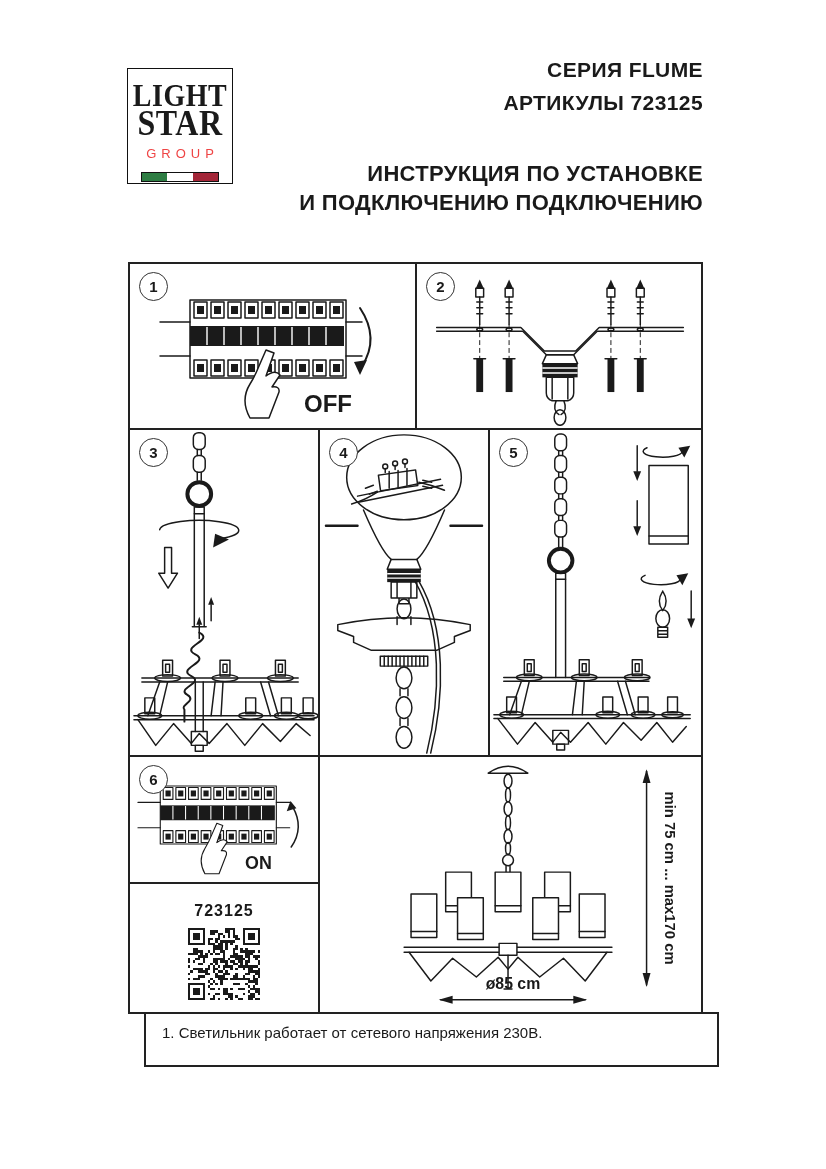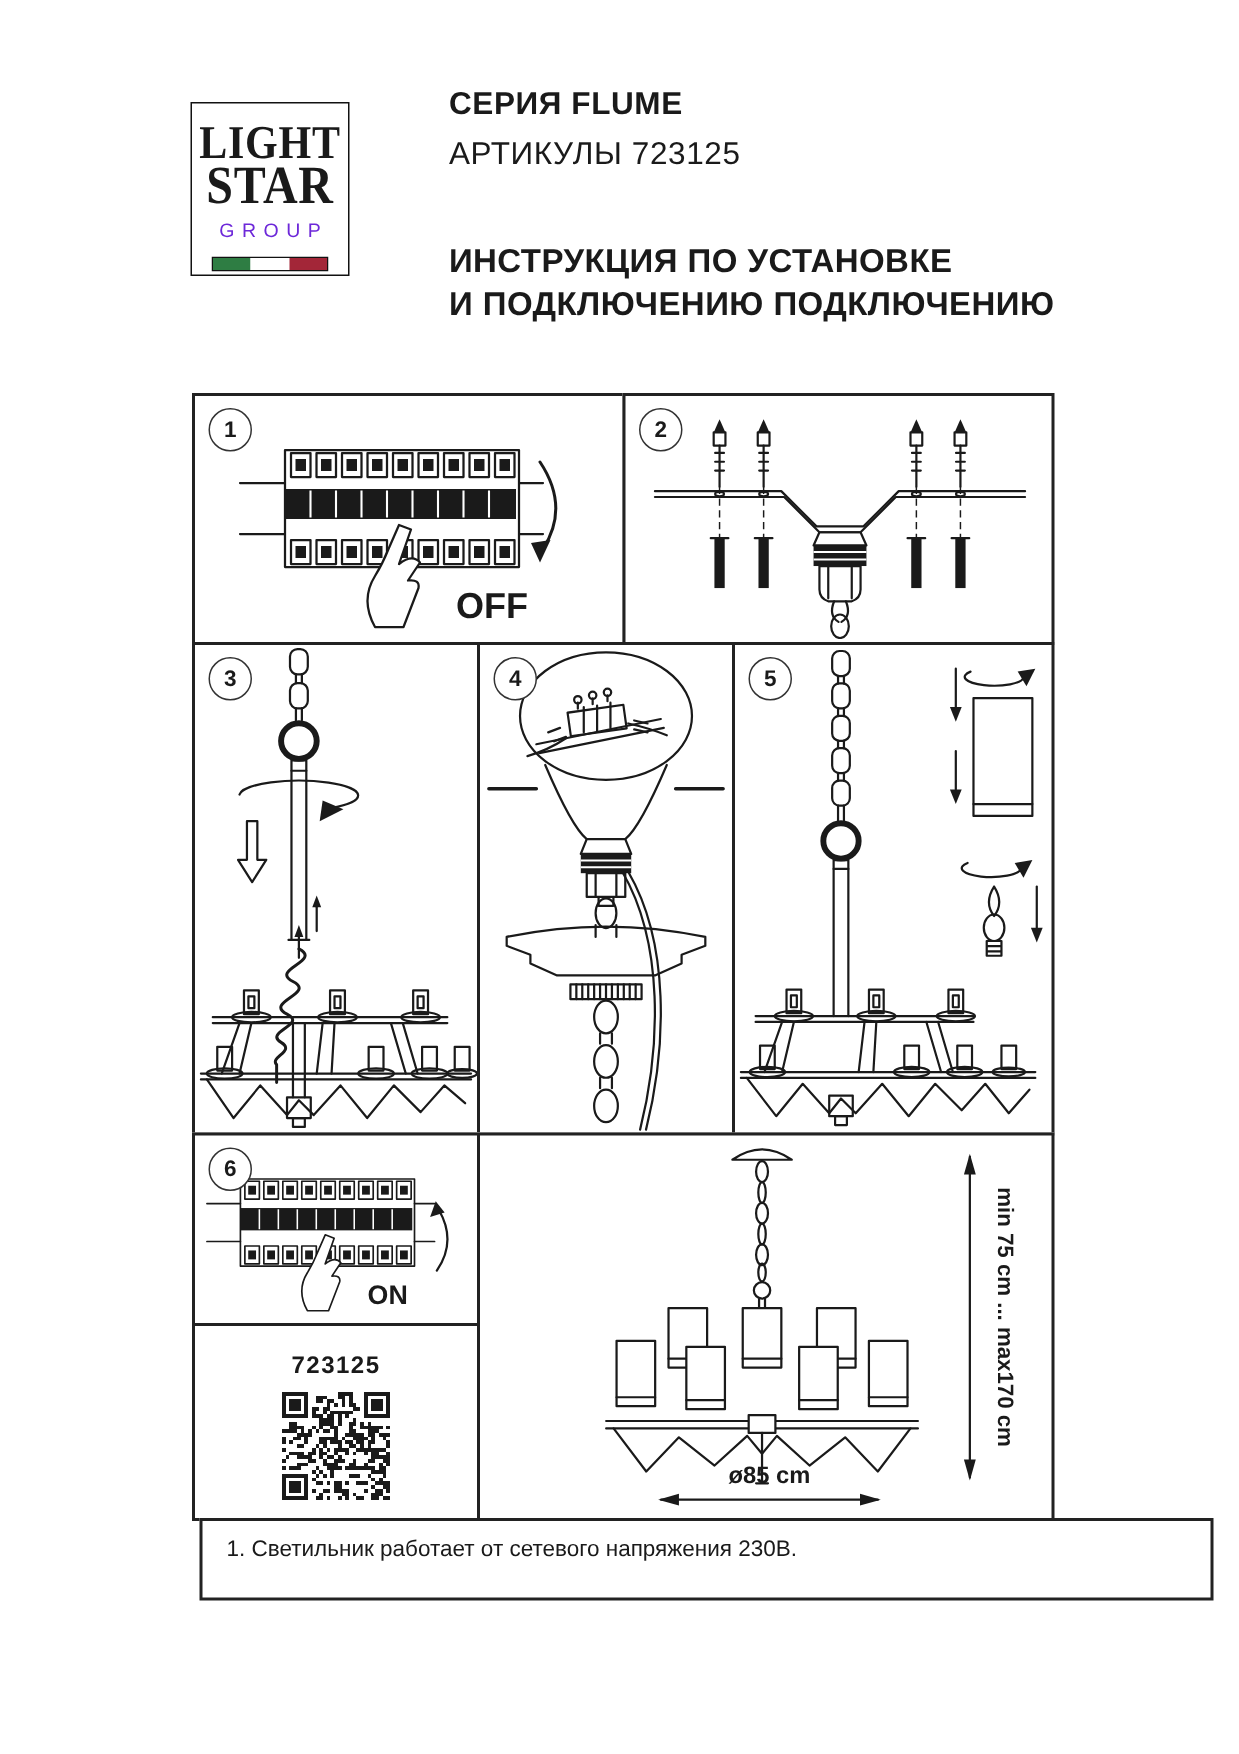--- a/index.html
+++ b/index.html
@@ -7,38 +7,38 @@
         font-family:"Liberation Sans",sans-serif;color:#1a1a1a;overflow:hidden;}
 
   
   .logo-box{position:absolute;left:127px;top:68px;width:106px;height:116px;
             border:1.5px solid #111;box-sizing:border-box;text-align:center;
             padding-top:14px;background:#fff;}
   .logo-light{font-family:"Liberation Serif",serif;font-weight:700;font-size:28px;
               line-height:.9;letter-spacing:.5px;transform:scaleY(1.12);}
   .logo-star{font-family:"Liberation Serif",serif;font-weight:700;font-size:32px;
              line-height:.95;letter-spacing:.5px;transform:scaleY(1.12);}
-  .logo-group{font-size:13px;letter-spacing:5px;color:#6d28d9;margin-top:7px;text-indent:5px;}
+  .logo-group{font-size:13px;letter-spacing:5px;color:#ef4444;margin-top:7px;text-indent:5px;}
   .flag-wrap{margin-top:7px;}
-  .hdr-right{position:absolute;right:123px;top:58px;}
+  .hdr-right{position:absolute;right:123px;top:58px;text-align:right;}
   .hdr-series{font-size:21px;font-weight:700;letter-spacing:.4px;}
-  .hdr-articles{font-size:21px;font-weight:400;margin-top:9px;letter-spacing:.4px;}
+  .hdr-articles{font-size:21px;font-weight:700;margin-top:9px;letter-spacing:.4px;}
   .hdr-title{font-size:22px;font-weight:700;margin-top:45px;line-height:1.3;letter-spacing:.3px;}
 
   
   .panel{position:absolute;border:2px solid #222;background:#fff;box-sizing:border-box;}
   .p1{left:128px;top:262px;width:289px;height:168px;}
   .p2{left:415px;top:262px;width:288px;height:168px;}
   .p3{left:128px;top:428px;width:192px;height:329px;}
   .p4{left:318px;top:428px;width:172px;height:329px;}
   .p5{left:488px;top:428px;width:215px;height:329px;}
   .p6{left:128px;top:755px;width:192px;height:129px;}
   .pqr{left:128px;top:882px;width:192px;height:132px;}
   .pdim{left:318px;top:755px;width:385px;height:259px;}
-  .pnotes{left:133px;top:1012px;width:676px;height:55px;}
+  .pnotes{left:144px;top:1012px;width:575px;height:55px;}
 
   .badge{position:absolute;top:8px;left:9px;width:27px;height:27px;border:1.6px solid #333;
          border-radius:50%;display:flex;align-items:center;justify-content:center;
          font-size:15px;font-weight:700;background:#fff;z-index:2;}
 
   .draw{position:absolute;}
   .ln{stroke:#1a1a1a;fill:none;stroke-width:1.5;stroke-linecap:round;stroke-linejoin:round;}
   .ln2{stroke:#1a1a1a;fill:none;stroke-width:2;stroke-linecap:round;stroke-linejoin:round;}
   .fl{fill:#1a1a1a;stroke:none;}
   .wh{stroke:#fff;stroke-width:1.4;fill:none;}

